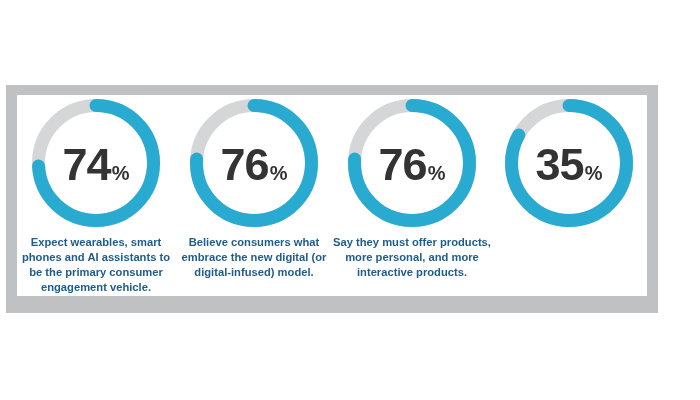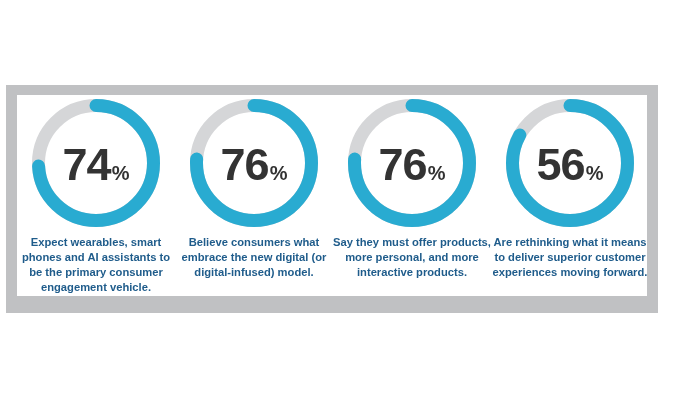--- a/index.html
+++ b/index.html
@@ -156,23 +156,22 @@
       </div>
 
       <div class="stat-card">
         <div class="donut-wrap">
           <svg viewBox="0 0 128 128">
             <circle class="donut-track" cx="64" cy="64" r="57.5" fill="none" stroke="#d5d6d8" stroke-width="13"></circle>
             <circle class="donut-arc" cx="64" cy="64" r="57.5" fill="none" stroke="#29abd1" stroke-width="13" stroke-linecap="round" transform="rotate(-90 64 64)" stroke-dasharray="299.86501878514576 61.41813637768047"></circle>
           </svg>
           <div class="donut-center">
             <div class="value-line">
-              <span class="value-num" style="color: rgb(51, 51, 51);">56</span>
+              <span class="value-num" style="color: rgb(51, 51, 51);">35</span>
               <span class="value-pct" style="color: rgb(51, 51, 51);">%</span>
             </div>
           </div>
         </div>
-        <div class="caption" style="color: rgb(31, 92, 139);">Are rethinking what it means to deliver superior customer experiences moving forward.</div>
       </div>
 
     </div>
   </div>
 </div>
 
 </body></html>

